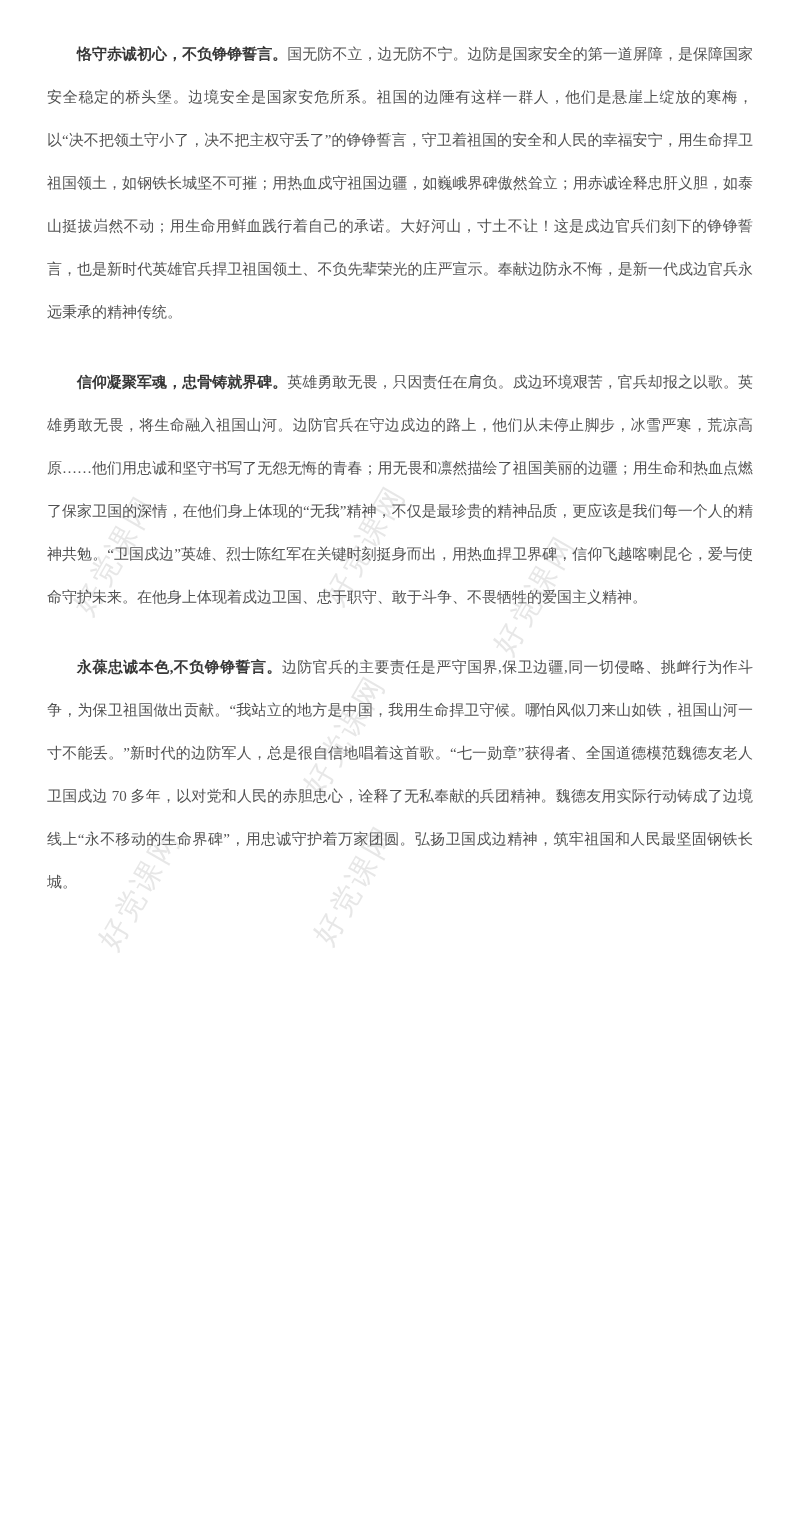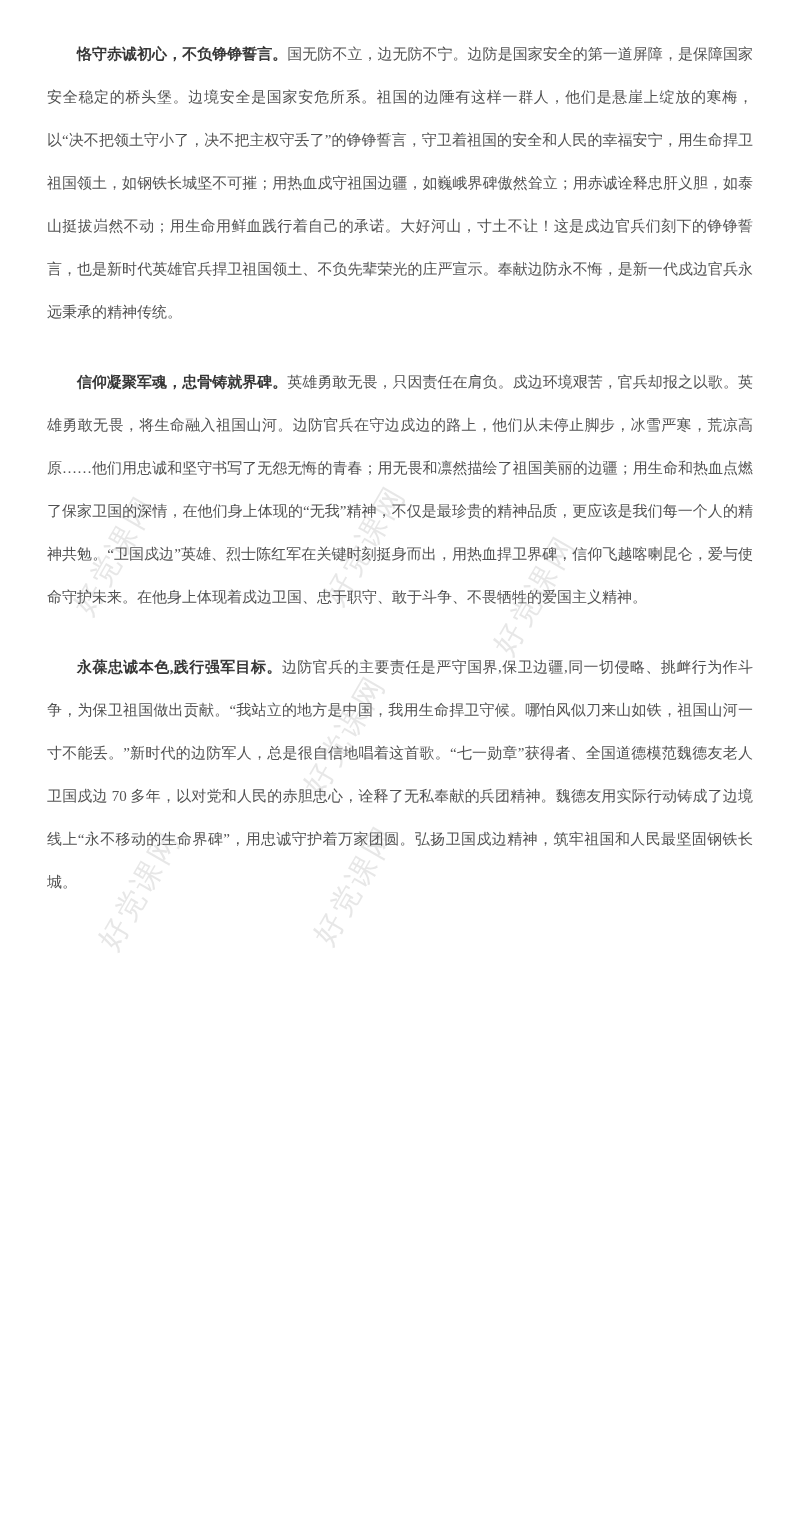--- a/index.html
+++ b/index.html
@@ -67,16 +67,16 @@
     <span class="wm w2">好党课网</span>
     <span class="wm w3">好党课网</span>
     <span class="wm w4">好党课网</span>
     <span class="wm w5">好党课网</span>
     <span class="wm w6">好党课网</span>
   </div>
 
   <div class="content">
     <p><span class="lead">恪守赤诚初心，不负铮铮誓言。</span><span>国无防不立，边无防不宁。边防是国家安全的第一道屏障，是保障国家安全稳定的桥头堡。边境安全是国家安危所系。祖国的边陲有这样一群人，他们是悬崖上绽放的寒梅，以“决不把领土守小了，决不把主权守丢了”的铮铮誓言，守卫着祖国的安全和人民的幸福安宁，用生命捍卫祖国领土，如钢铁长城坚不可摧；用热血戍守祖国边疆，如巍峨界碑傲然耸立；用赤诚诠释忠肝义胆，如泰山挺拔岿然不动；用生命用鲜血践行着自己的承诺。大好河山，寸土不让！这是戍边官兵们刻下的铮铮誓言，也是新时代英雄官兵捍卫祖国领土、不负先辈荣光的庄严宣示。奉献边防永不悔，是新一代戍边官兵永远秉承的精神传统。</span></p>
     <p><span class="lead">信仰凝聚军魂，忠骨铸就界碑。</span><span>英雄勇敢无畏，只因责任在肩负。戍边环境艰苦，官兵却报之以歌。英雄勇敢无畏，将生命融入祖国山河。边防官兵在守边戍边的路上，他们从未停止脚步，冰雪严寒，荒凉高原……他们用忠诚和坚守书写了无怨无悔的青春；用无畏和凛然描绘了祖国美丽的边疆；用生命和热血点燃了保家卫国的深情，在他们身上体现的“无我”精神，不仅是最珍贵的精神品质，更应该是我们每一个人的精神共勉。“卫国戍边”英雄、烈士陈红军在关键时刻挺身而出，用热血捍卫界碑，信仰飞越喀喇昆仑，爱与使命守护未来。在他身上体现着戍边卫国、忠于职守、敢于斗争、不畏牺牲的爱国主义精神。</span></p>
-    <p><span class="lead">永葆忠诚本色,践行强军目标。</span><span>边防官兵的主要责任是严守国界,保卫边疆,同一切侵略、挑衅行为作斗争，为保卫祖国做出贡献。“我站立的地方是中国，我用生命捍卫守候。哪怕风似刀来山如铁，祖国山河一寸不能丢。”新时代的边防军人，总是很自信地唱着这首歌。“七一勋章”获得者、全国道德模范魏德友老人卫国戍边 70 多年，以对党和人民的赤胆忠心，诠释了无私奉献的兵团精神。魏德友用实际行动铸成了边境线上“永不移动的生命界碑”，用忠诚守护着万家团圆。弘扬卫国戍边精神，筑牢祖国和人民最坚固钢铁长城。</span></p>
+    <p><span class="lead">永葆忠诚本色,不负铮铮誓言。</span><span>边防官兵的主要责任是严守国界,保卫边疆,同一切侵略、挑衅行为作斗争，为保卫祖国做出贡献。“我站立的地方是中国，我用生命捍卫守候。哪怕风似刀来山如铁，祖国山河一寸不能丢。”新时代的边防军人，总是很自信地唱着这首歌。“七一勋章”获得者、全国道德模范魏德友老人卫国戍边 70 多年，以对党和人民的赤胆忠心，诠释了无私奉献的兵团精神。魏德友用实际行动铸成了边境线上“永不移动的生命界碑”，用忠诚守护着万家团圆。弘扬卫国戍边精神，筑牢祖国和人民最坚固钢铁长城。</span></p>
   </div>
 
 </div>
 
 </body></html>

